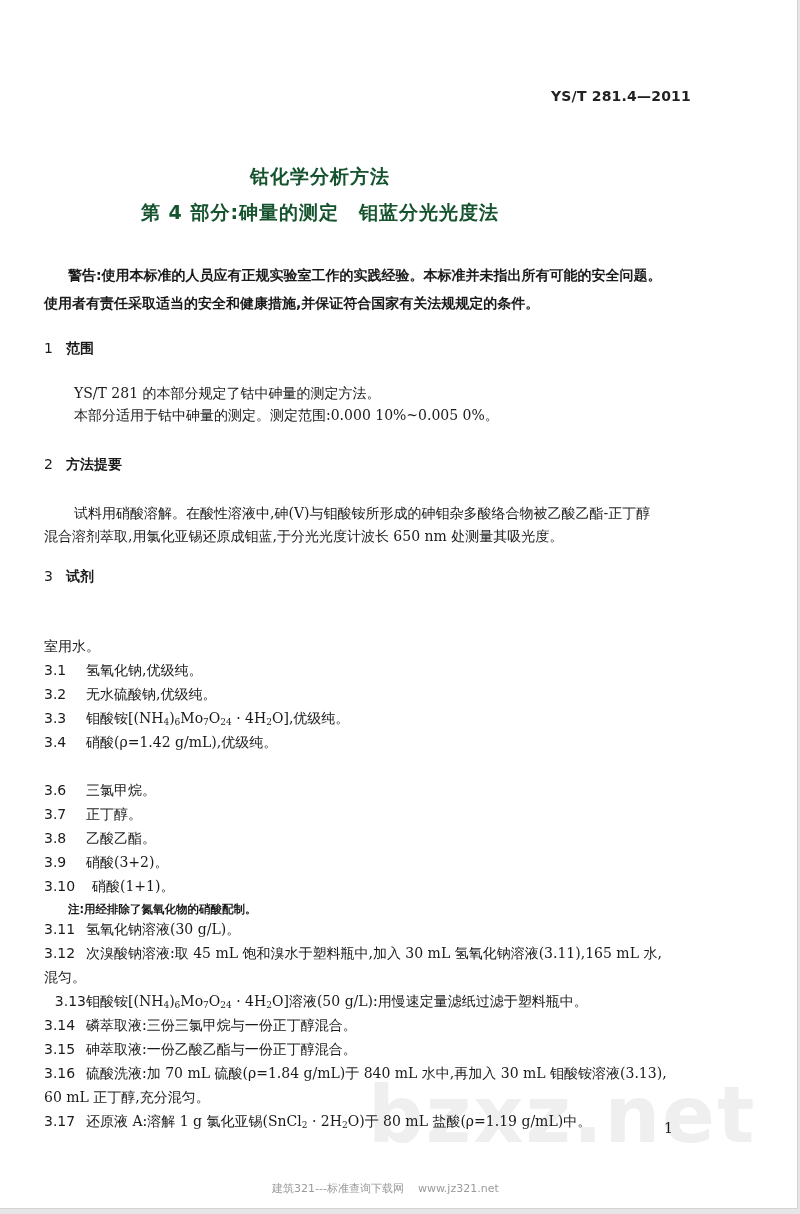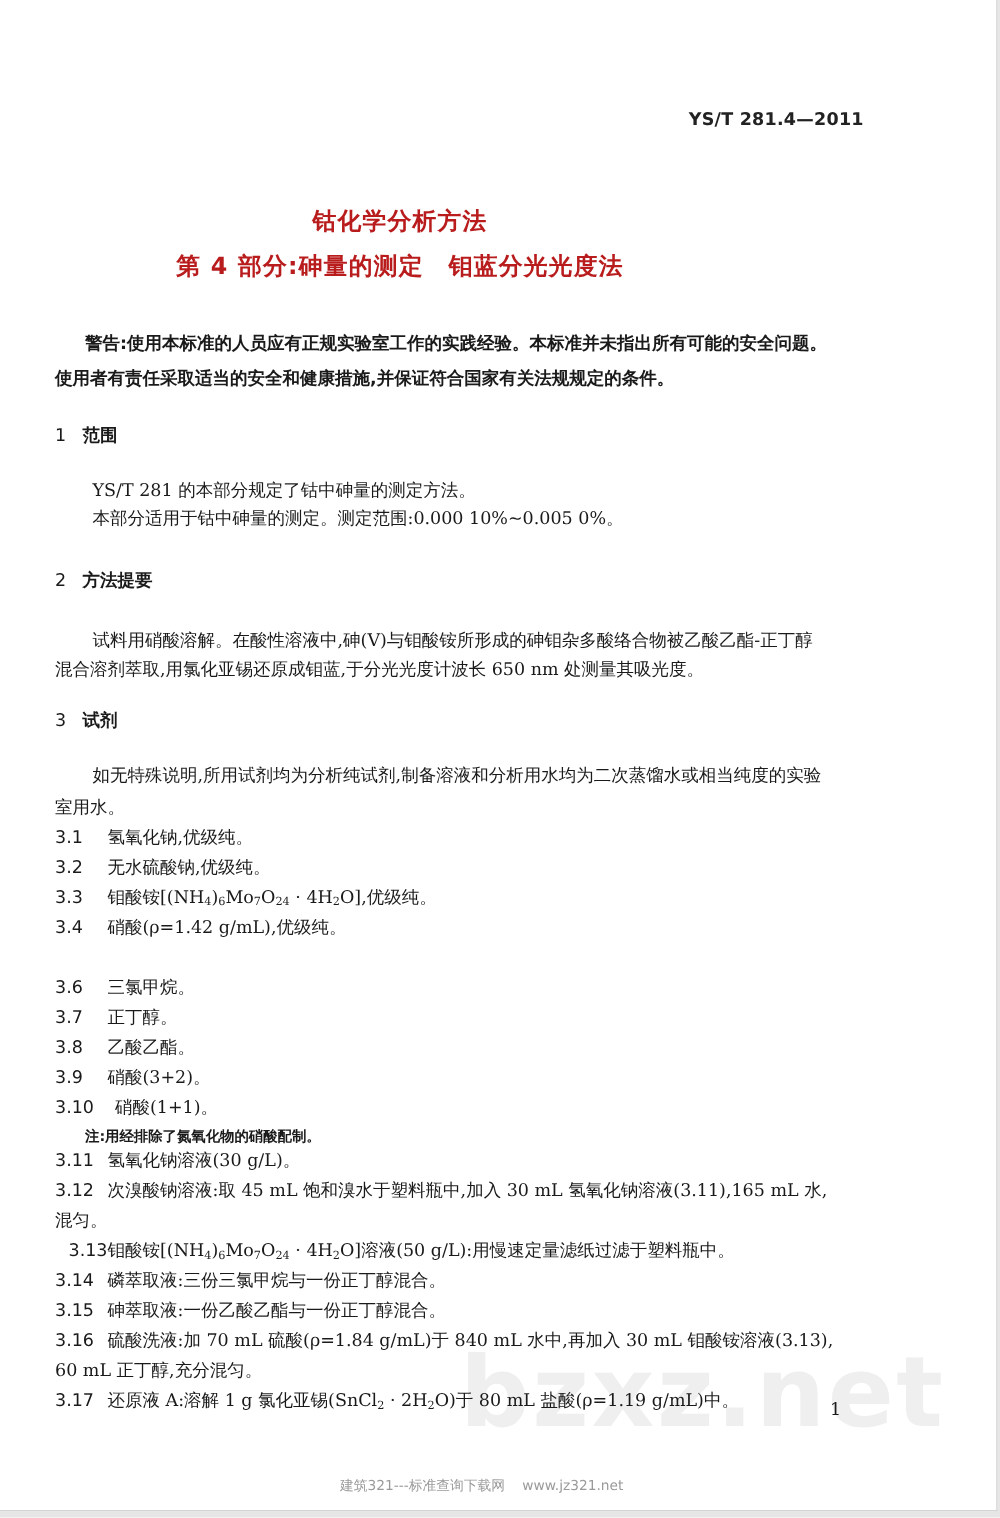--- a/index.html
+++ b/index.html
@@ -15,21 +15,21 @@
       overflow: hidden;
     }
     .std-code {
       position: absolute; top: 88px; right: 106px;
       font-family: "DejaVu Sans", "Liberation Sans", sans-serif;
       font-weight: bold; font-size: 14px; letter-spacing: 0.2px; color: #222;
     }
     .title-1, .title-2 {
       position: absolute; left: 0; width: 640px; text-align: center;
       font-family: "DejaVu Sans", "Liberation Sans", sans-serif;
-      font-weight: bold; color: #b91c1c;
+      font-weight: bold; color: #14532d;
     }
     .title-1 { top: 164px; font-size: 19px; letter-spacing: 1px; }
     .title-2 { top: 200px; font-size: 19px; letter-spacing: 1px; }
     .title-2 .gap { display: inline-block; width: 20px; }
     .line {
       position: absolute; font-size: 14px; white-space: nowrap; line-height: 18px;
     }
     .bold-cn {
       font-family: "DejaVu Sans", "Liberation Sans", sans-serif; font-weight: bold;
     }
@@ -81,21 +81,20 @@
 
     <div class="heading" style="top:456px;">
       <span class="num">2</span><span>方法提要</span>
     </div>
     <div class="line" style="left:74px; top:504px;">试料用硝酸溶解。在酸性溶液中,砷(Ⅴ)与钼酸铵所形成的砷钼杂多酸络合物被乙酸乙酯-正丁醇</div>
     <div class="line" style="left:44px; top:527px;">混合溶剂萃取,用氯化亚锡还原成钼蓝,于分光光度计波长 650 nm 处测量其吸光度。</div>
 
     <div class="heading" style="top:568px;">
       <span class="num">3</span><span>试剂</span>
     </div>
-    <div class="line" style="left:74px; top:612px;">如无特殊说明,所用试剂均为分析纯试剂,制备溶液和分析用水均为二次蒸馏水或相当纯度的实验</div>
     <div class="line" style="left:44px; top:637px;">室用水。</div>
 
     <div class="line" style="left:44px; top:661px;">
       <span class="item-num">3.1</span><span>氢氧化钠,优级纯。</span>
     </div>
     <div class="line" style="left:44px; top:685px;">
       <span class="item-num">3.2</span><span>无水硫酸钠,优级纯。</span>
     </div>
     <div class="line" style="left:44px; top:709px;">
       <span class="item-num">3.3</span><span>钼酸铵[(NH</span><sub>4</sub><span>)</span><sub>6</sub><span>Mo</span><sub>7</sub><span>O</span><sub>24</sub><span> · 4H</span><sub>2</sub><span>O],优级纯。</span>

